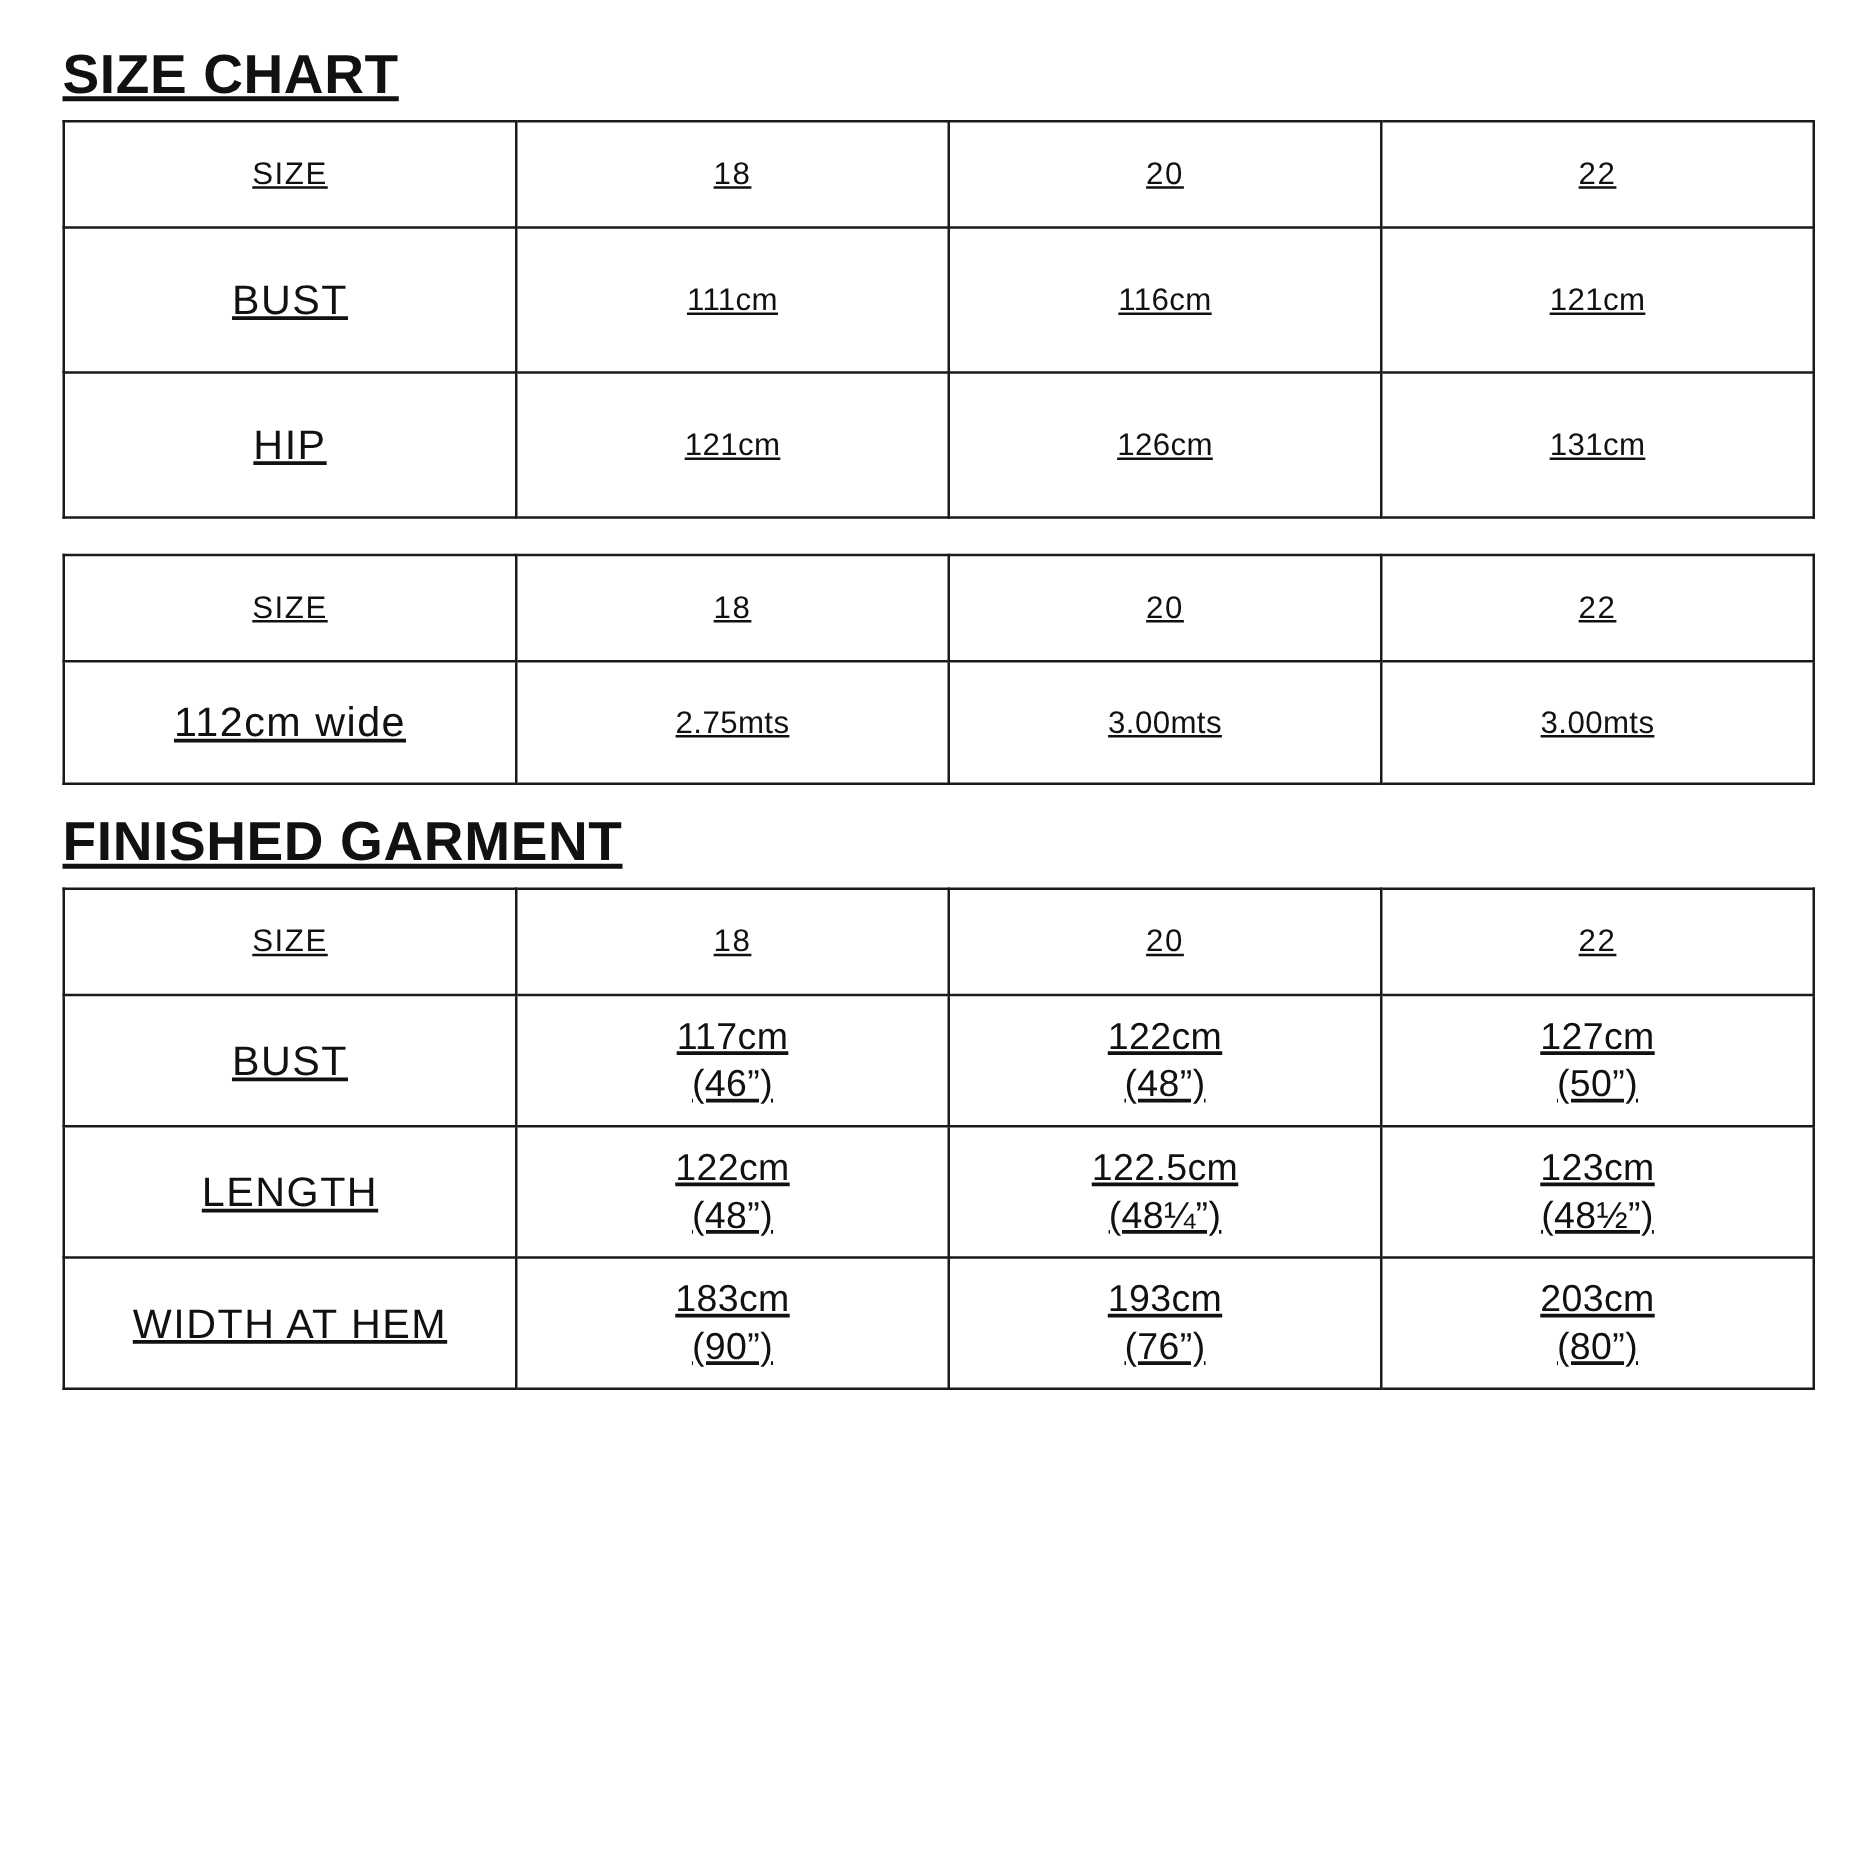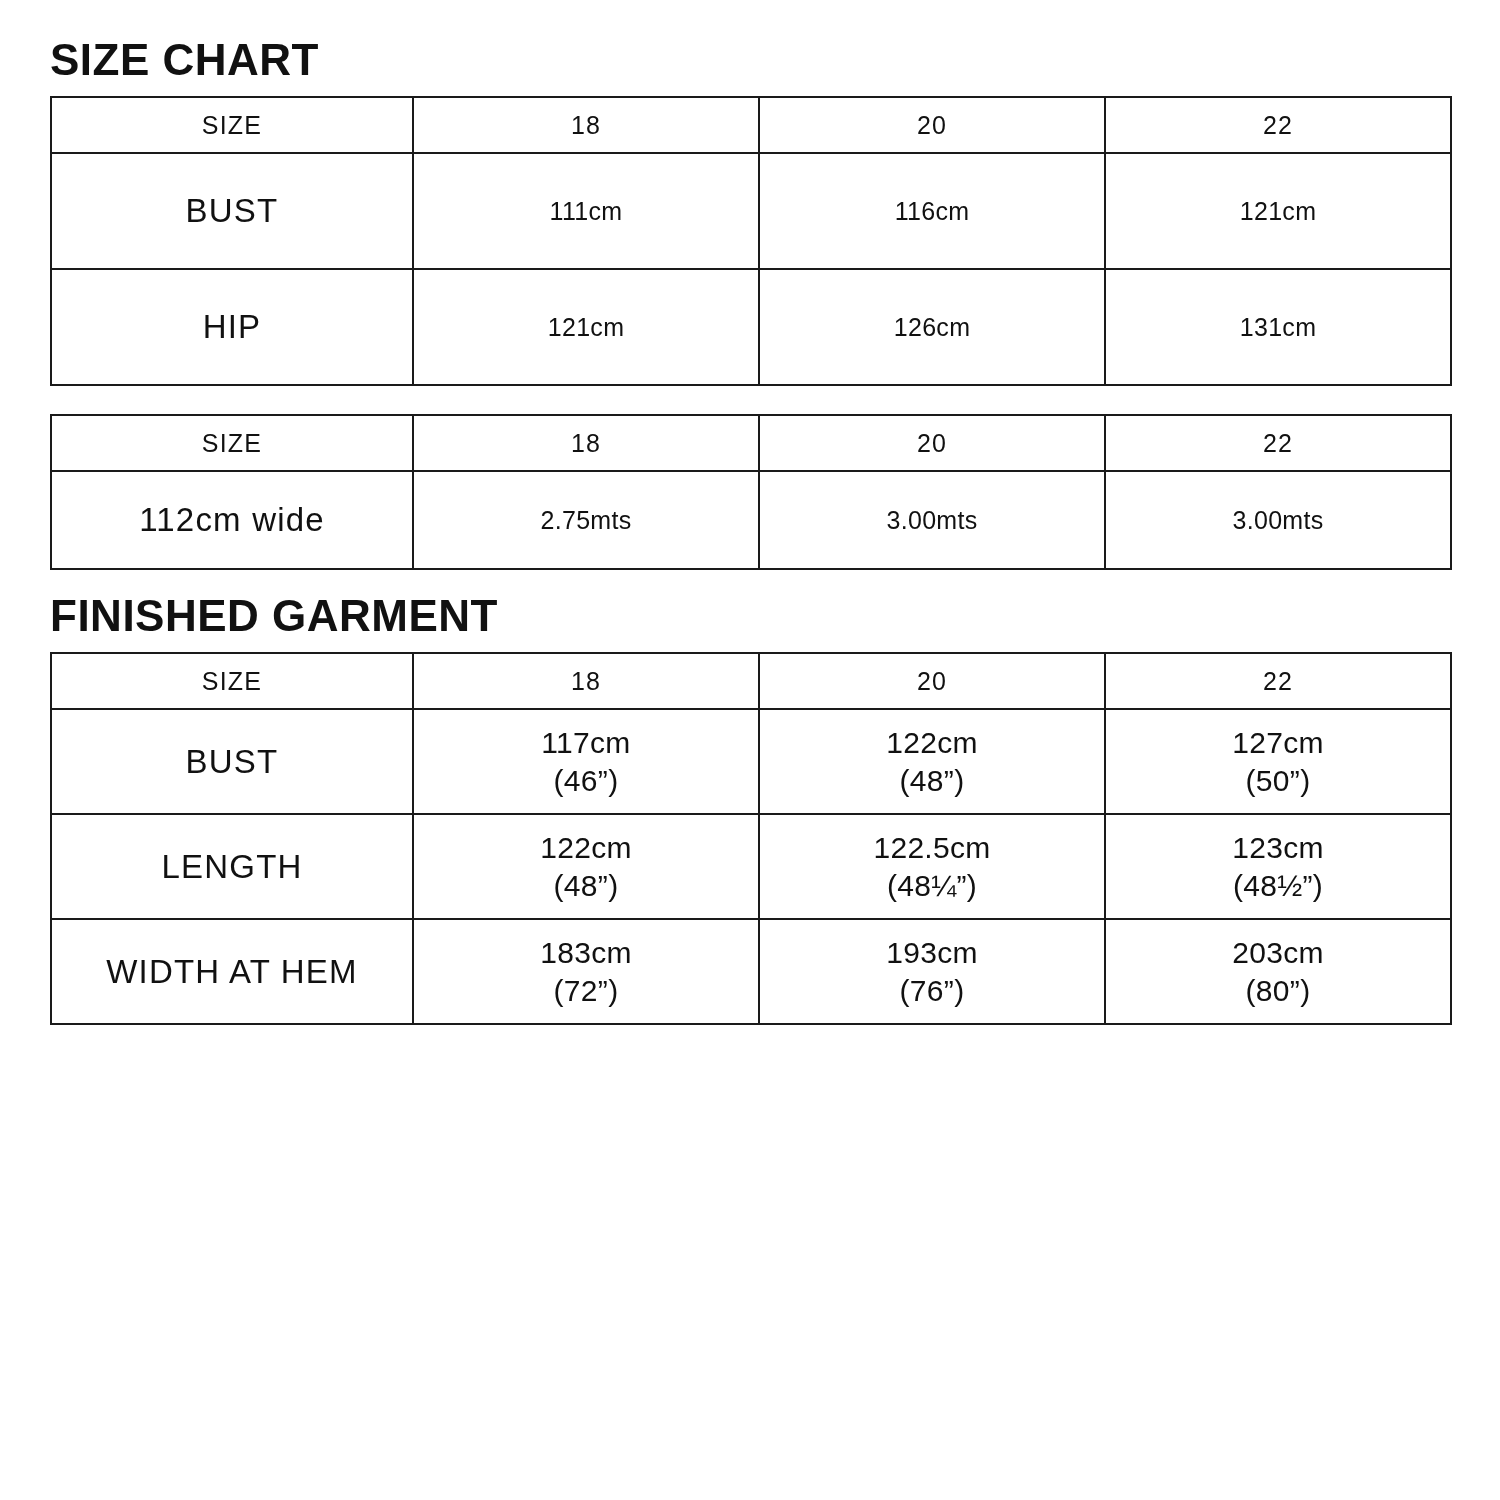--- a/index.html
+++ b/index.html
@@ -12,20 +12,21 @@
     width: 1500px;
     height: 1500px;
     font-family: "Liberation Sans", sans-serif;
     color: #111111;
     overflow: hidden;
   }
   .page {
     width: 1500px;
     height: 1500px;
     padding: 38px 50px 0 50px;
+    text-decoration: underline;
   }
   .head-row {
     display: flex;
     align-items: baseline;
     justify-content: space-between;
     margin-bottom: 14px;
   }
   .title {
     font-size: 44px;
     font-weight: 700;
@@ -61,21 +62,21 @@
   }
   table.sz col.c0 { width: 362px; }
   table.sz col.c1 { width: 346px; }
   table.sz col.c2 { width: 346px; }
   table.sz col.c3 { width: 346px; }
 
   .hdr-cell {
     font-size: 25px;
     font-weight: 700;
     letter-spacing: 1.2px;
-    height: 56px;
+    height: 85px;
   }
   .row-label {
     font-size: 33px;
     font-weight: 700;
     letter-spacing: 1.2px;
   }
   .val {
     font-size: 25px;
     font-weight: 400;
     letter-spacing: 0.3px;
@@ -201,21 +202,21 @@
         </td>
         <td class="val">
           <span class="sub">123cm</span>
           <span class="sub">(48½”)</span>
         </td>
       </tr>
       <tr class="r-finished">
         <td class="row-label">WIDTH AT HEM</td>
         <td class="val">
           <span class="sub">183cm</span>
-          <span class="sub">(72”)</span>
+          <span class="sub">(90”)</span>
         </td>
         <td class="val">
           <span class="sub">193cm</span>
           <span class="sub">(76”)</span>
         </td>
         <td class="val">
           <span class="sub">203cm</span>
           <span class="sub">(80”)</span>
         </td>
       </tr>

